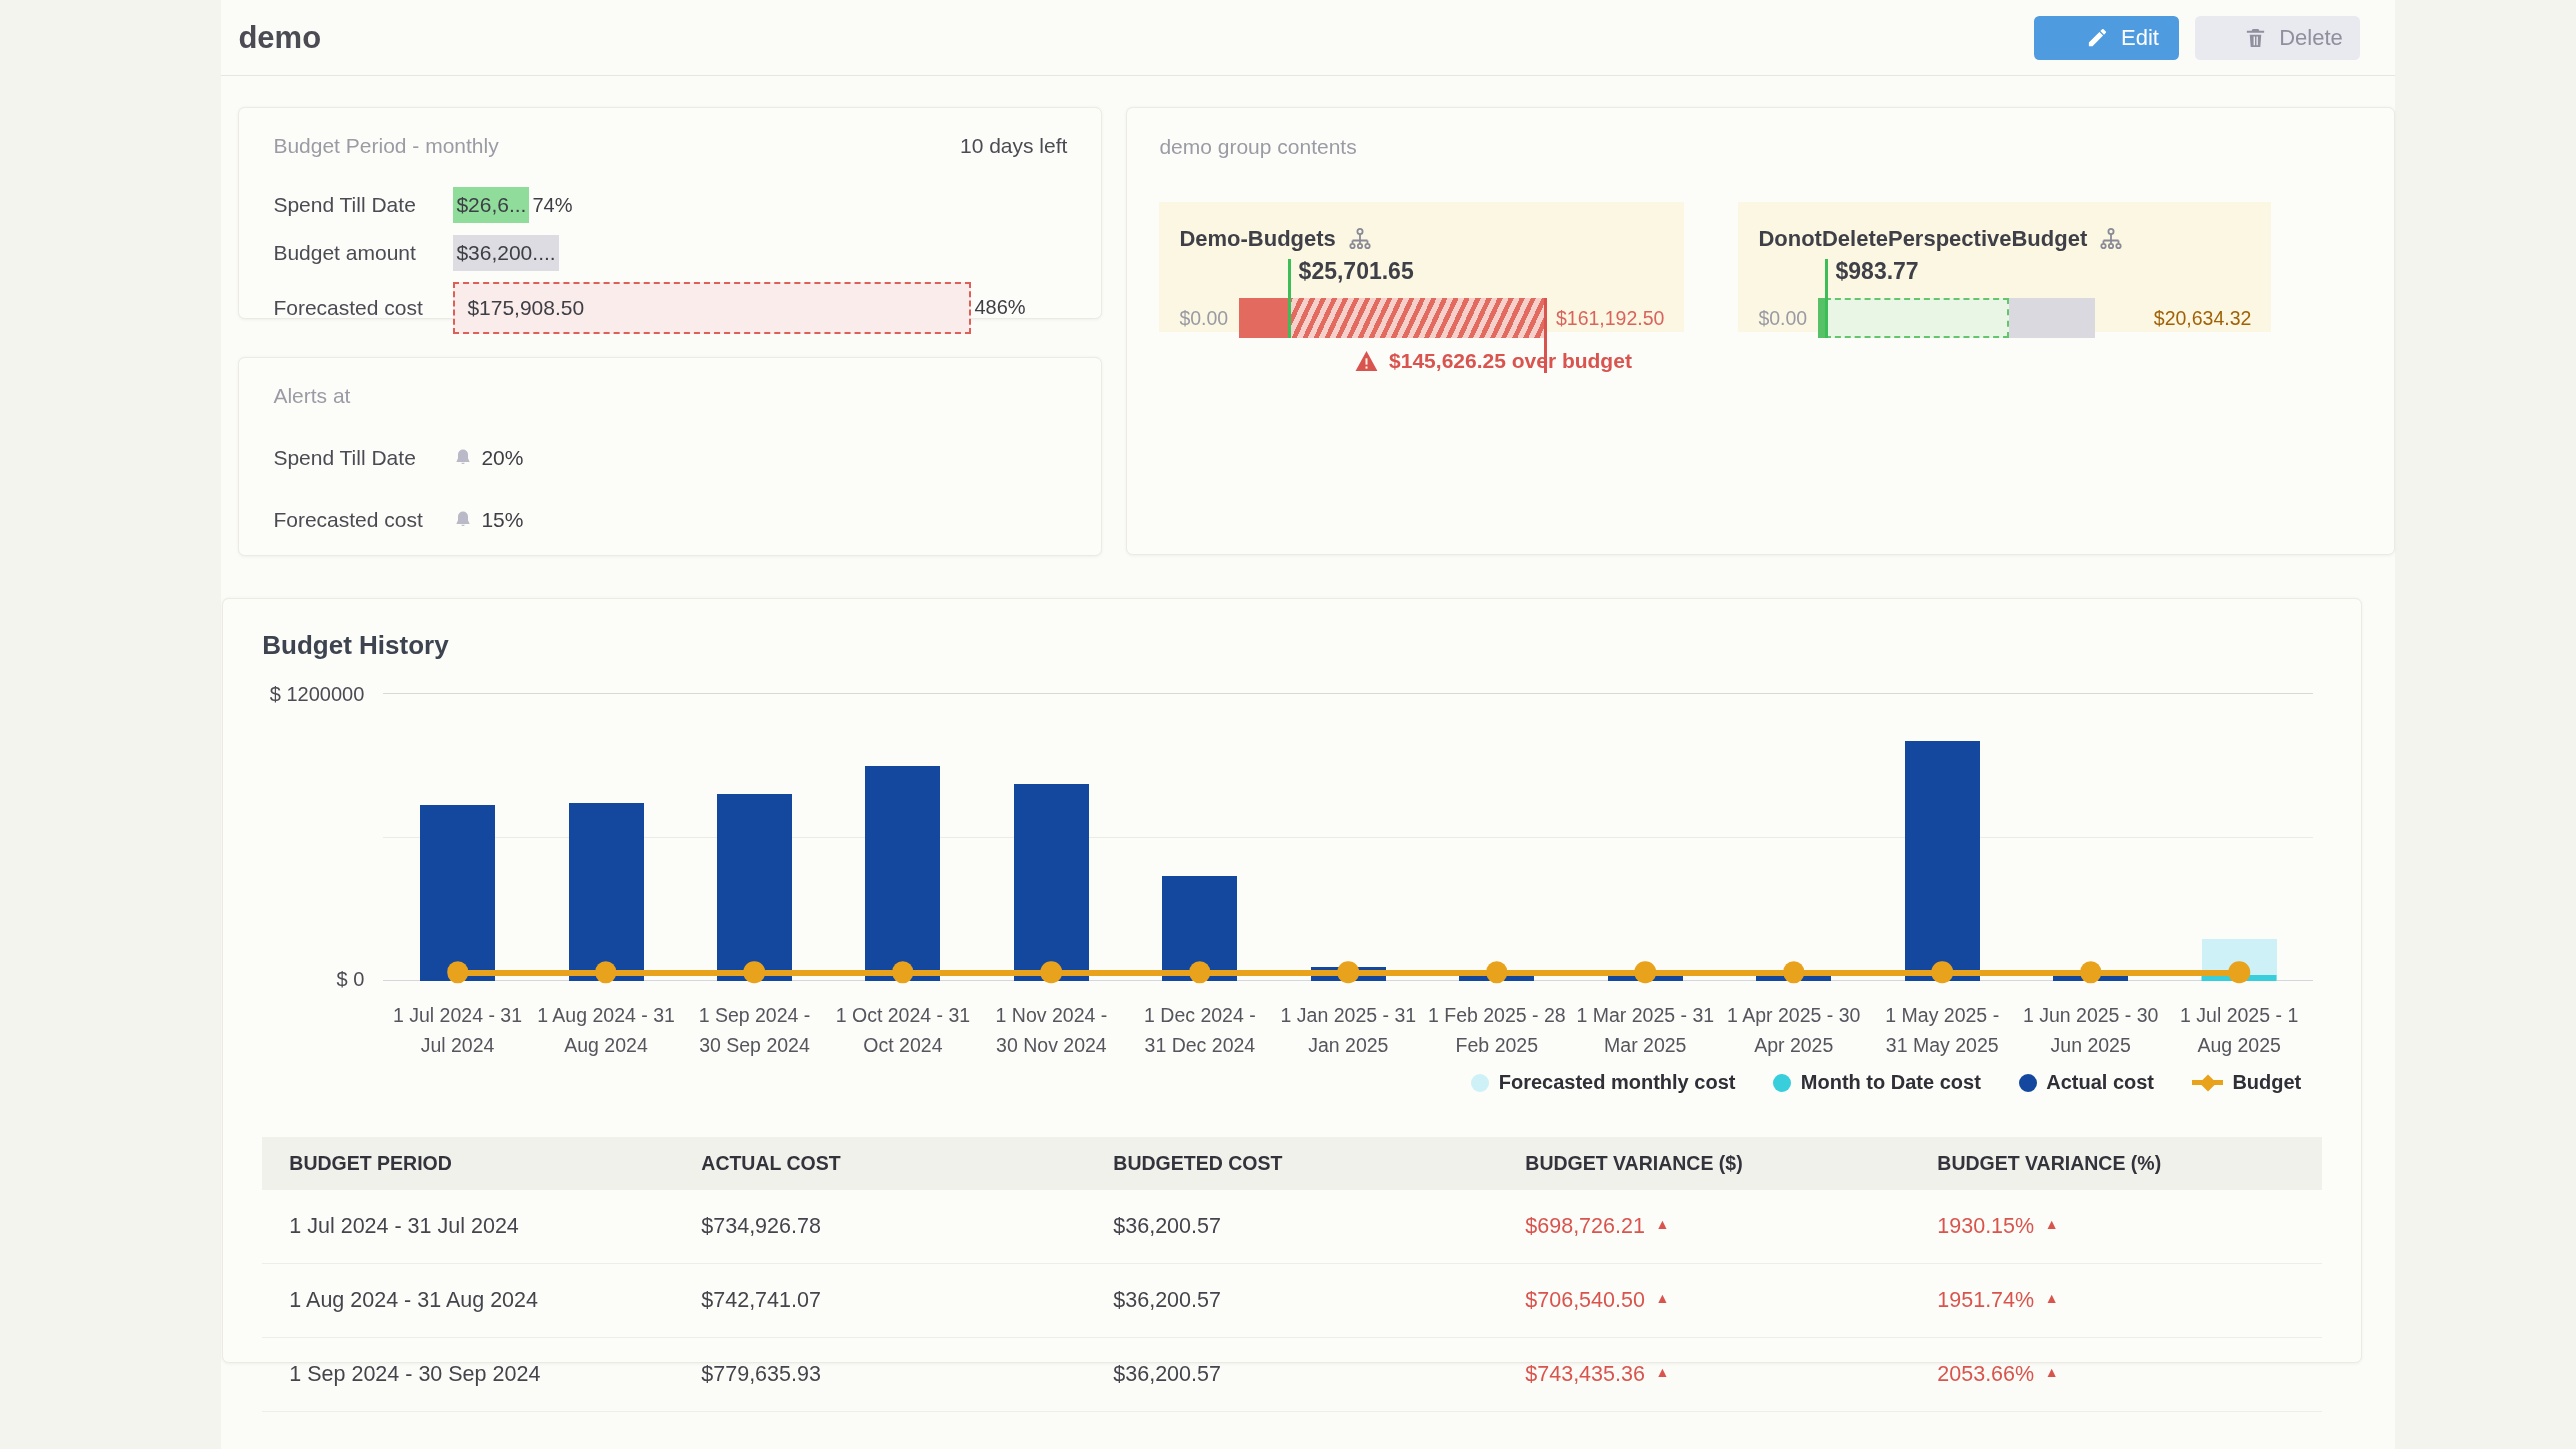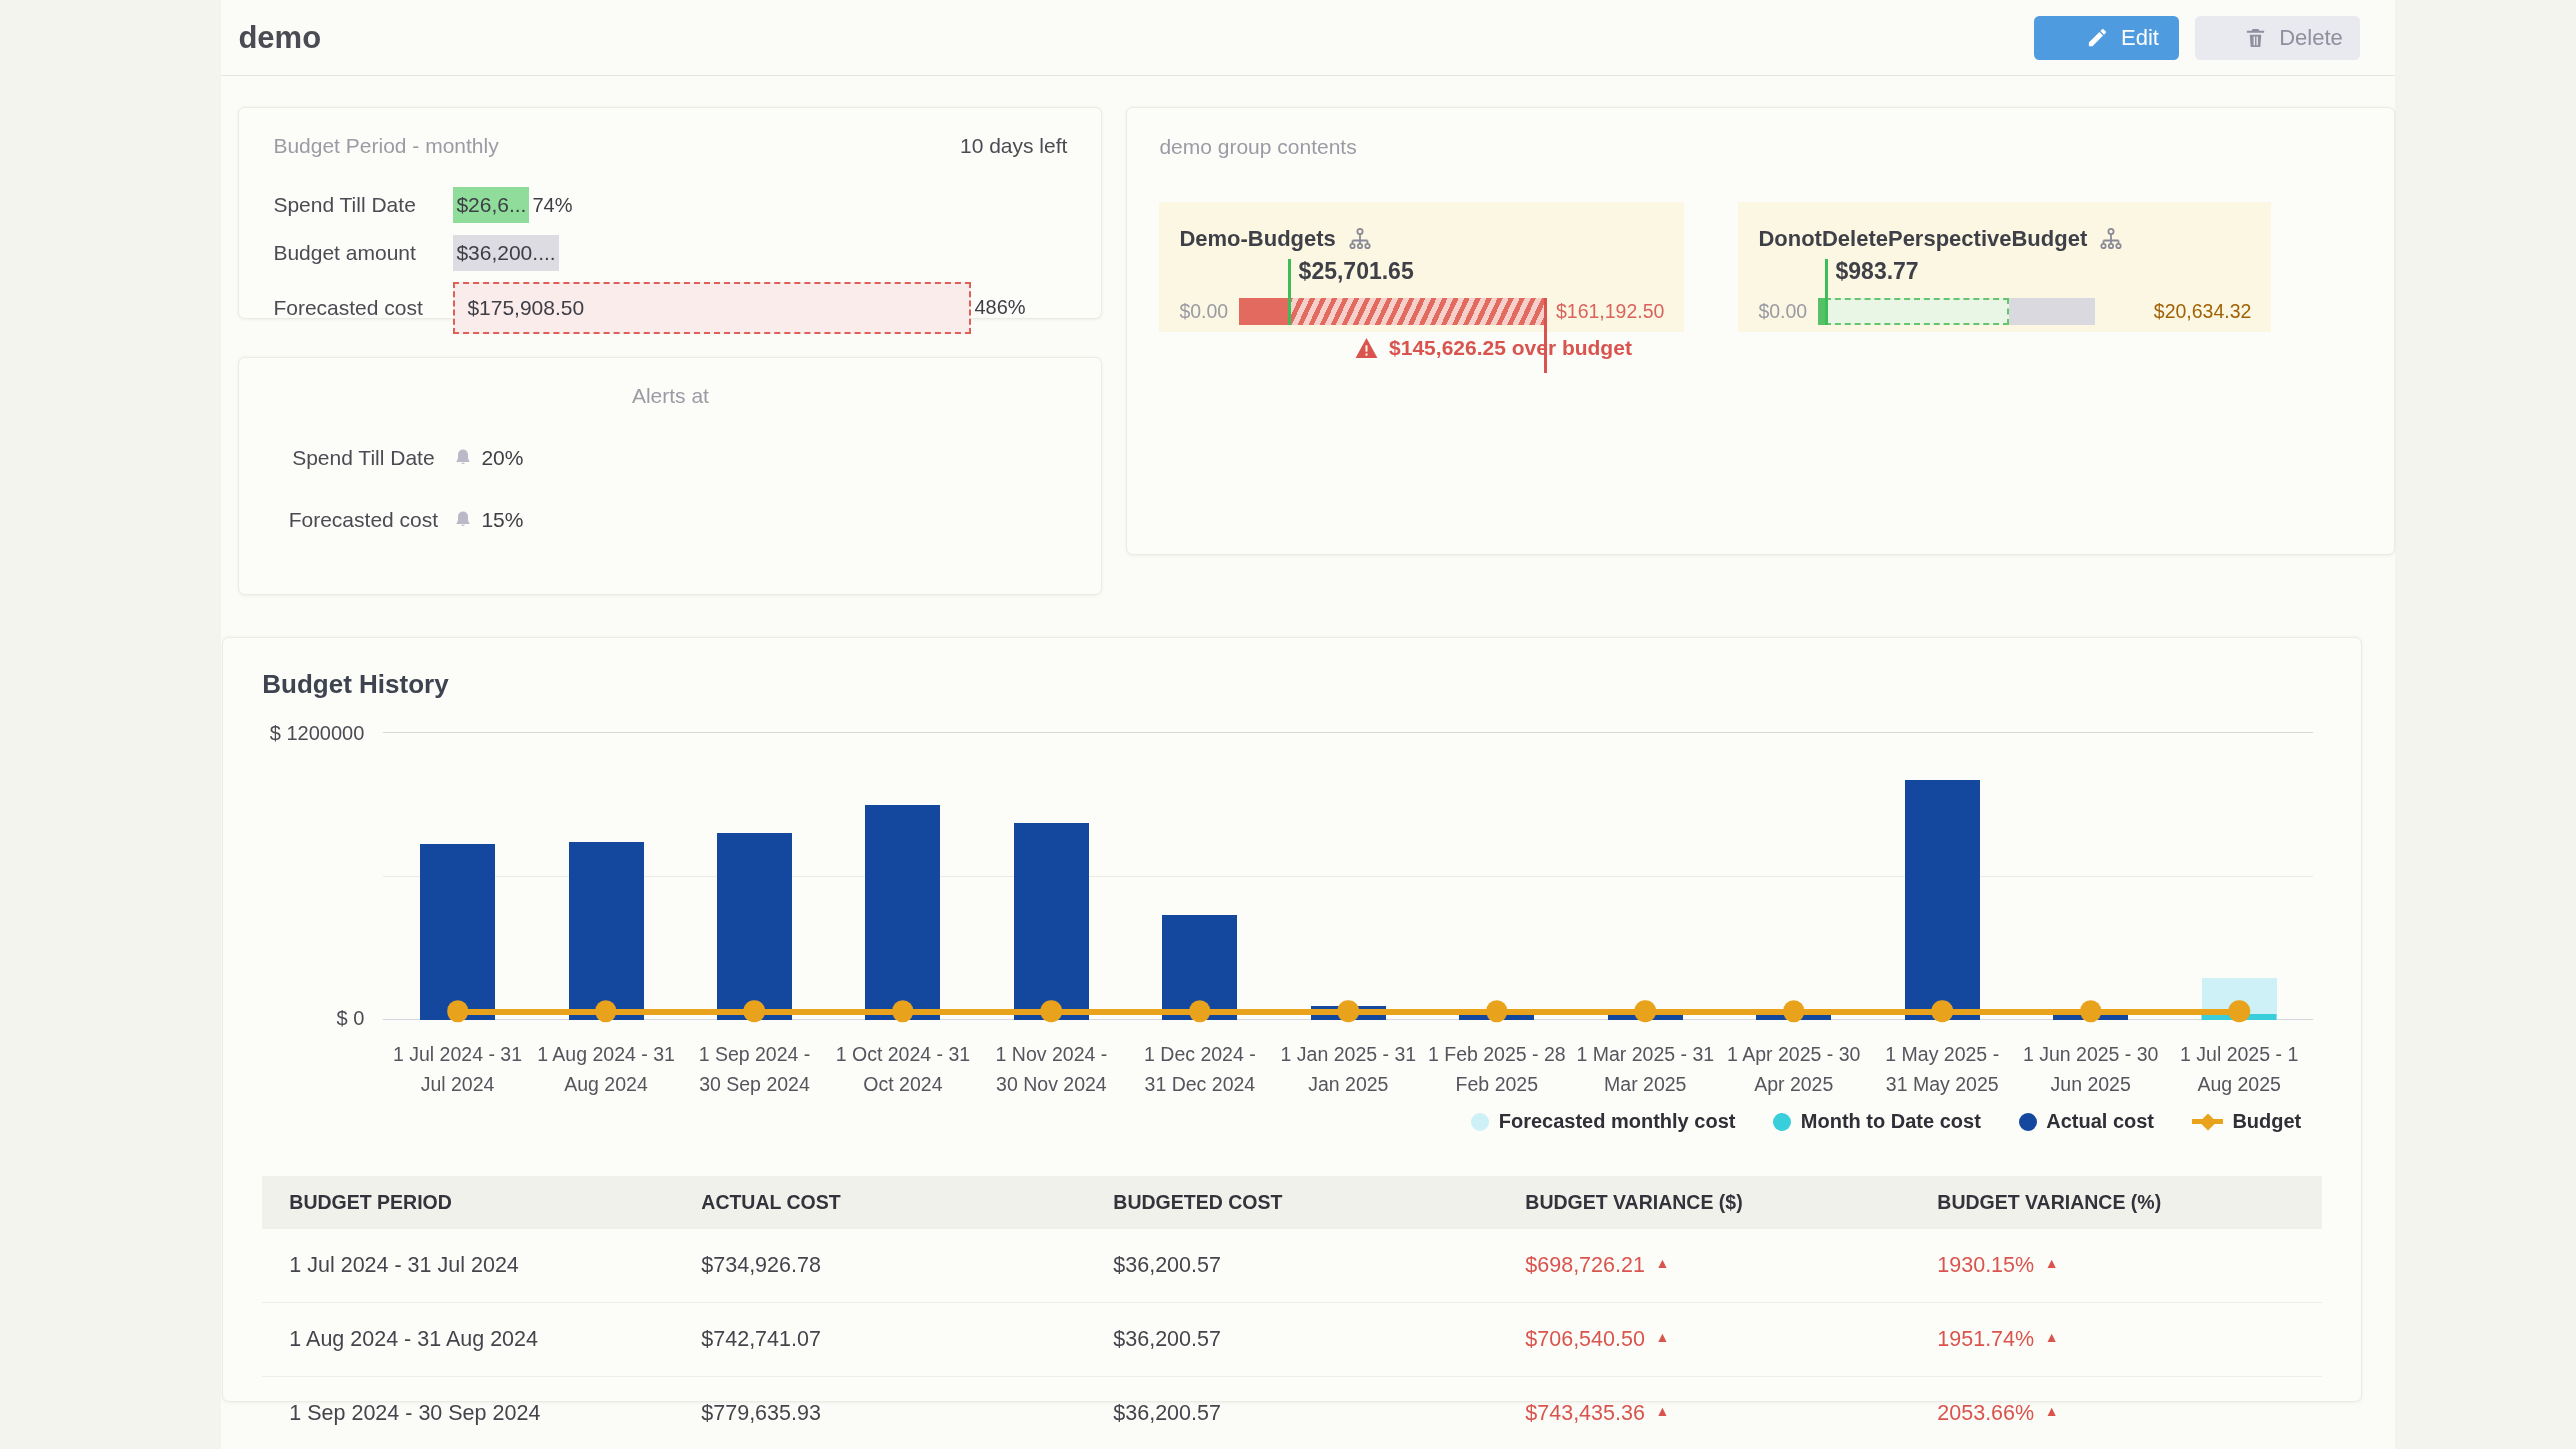--- a/index.html
+++ b/index.html
@@ -27,38 +27,38 @@
 
   .card-budget-period { height:212px; padding:25.5px 34px; }
   .bp-row { display:flex; align-items:center; }
   .bp-label { width:180px; flex:none; font-size:21px; color:#4b4b54; }
   .chip { font-size:21px; color:#3e3e46; padding:6px 3px; }
   .chip-green { background:#90dc9b; }
   .chip-gray  { background:#dcdce2; }
   .pct { font-size:20px; color:#3e3e46; margin-left:3px; }
   .forecast-box { width:518px; height:52px; background:#f9ecea; border:2px dashed #dd5f57; display:flex; align-items:center; padding-left:12px; font-size:21px; color:#3e3e46; }
 
-  .card-alerts { height:238px; padding:25.5px 34px;text-align:center; }
+  .card-alerts { height:199px; padding:25.5px 34px; }
   .alert-row { display:flex; align-items:center; margin-top:38px; }
   .alert-value { display:flex; align-items:center; gap:8px; font-size:21px; color:#3e3e46; }
 
   
   .card-group { flex:1; height:448px; padding:27px 32px; }
   .tiles { display:flex; gap:54px; margin-top:43px; }
   .tile { background:#fbf7e2; padding:24px 20px 19px; }
   .tile-1 { width:525px; height:130px; }
   .tile-2 { width:533px; height:130px; }
   .tile-title-row { display:flex; align-items:center; gap:12px; font-size:22px; font-weight:bold; color:#3f3f48; }
   .tile-title-row svg { flex:none; }
   .bar-block { margin-top:46px; display:flex; align-items:center; gap:10.7px; }
   .bar-min { font-size:19.5px; color:#9a9aa4; flex:none; }
   .bar-max { font-size:19.5px; flex:none; }
   .max-red  { color:#d9645e; }
   .max-gray { color:#a16207;margin-left:48px; }
-  .meter { position:relative; height:27px; flex:1; display:flex; }
+  .meter { position:relative; height:40px; flex:1; display:flex; }
   .seg-solid-red { width:16%; background:#e26a5e; }
   .seg-hatch { flex:1; background:repeating-linear-gradient(115deg,#e26a5e 0 4.7px,#f6d0ca 4.7px 10px); }
   .seg-solid-green { width:2.5%; background:#56c167; }
   .seg-forecast-green { width:66.5%; background:#eaf6e5; border:2px dashed #65c46e; }
   .seg-rest-gray { flex:1; background:#d9d9df; }
   .marker-line { position:absolute; width:2.7px; background:#3dbd58; top:-39px; bottom:0; }
   .marker-label { position:absolute; top:-40px; font-size:23px; font-weight:bold; color:#3f3f48; white-space:nowrap; }
   .overflow-line { position:absolute; right:-1.3px; top:0; width:2.7px; height:75px; background:#d9534f; }
   .alert-under { display:flex; align-items:center; gap:10.7px; margin:10.7px 0 0 176px; color:#d9534f; font-weight:bold; font-size:21px; }
 

